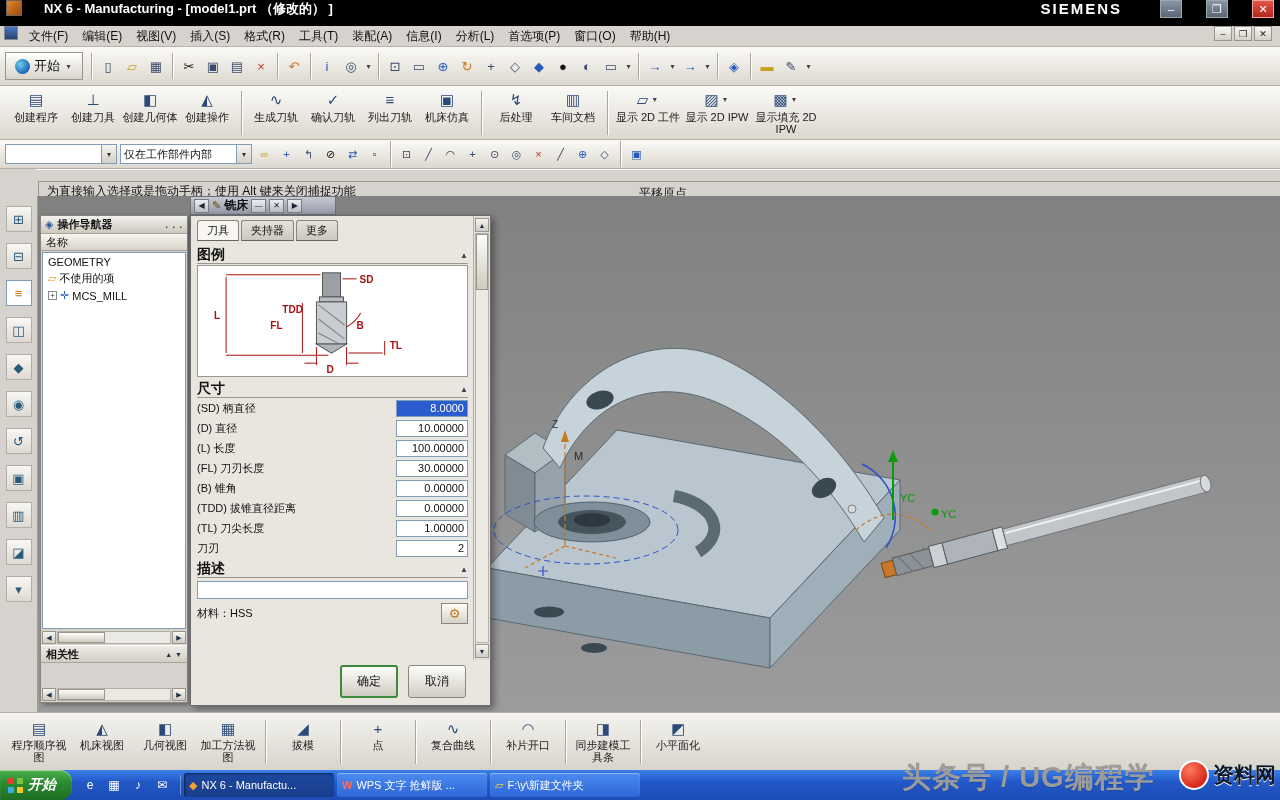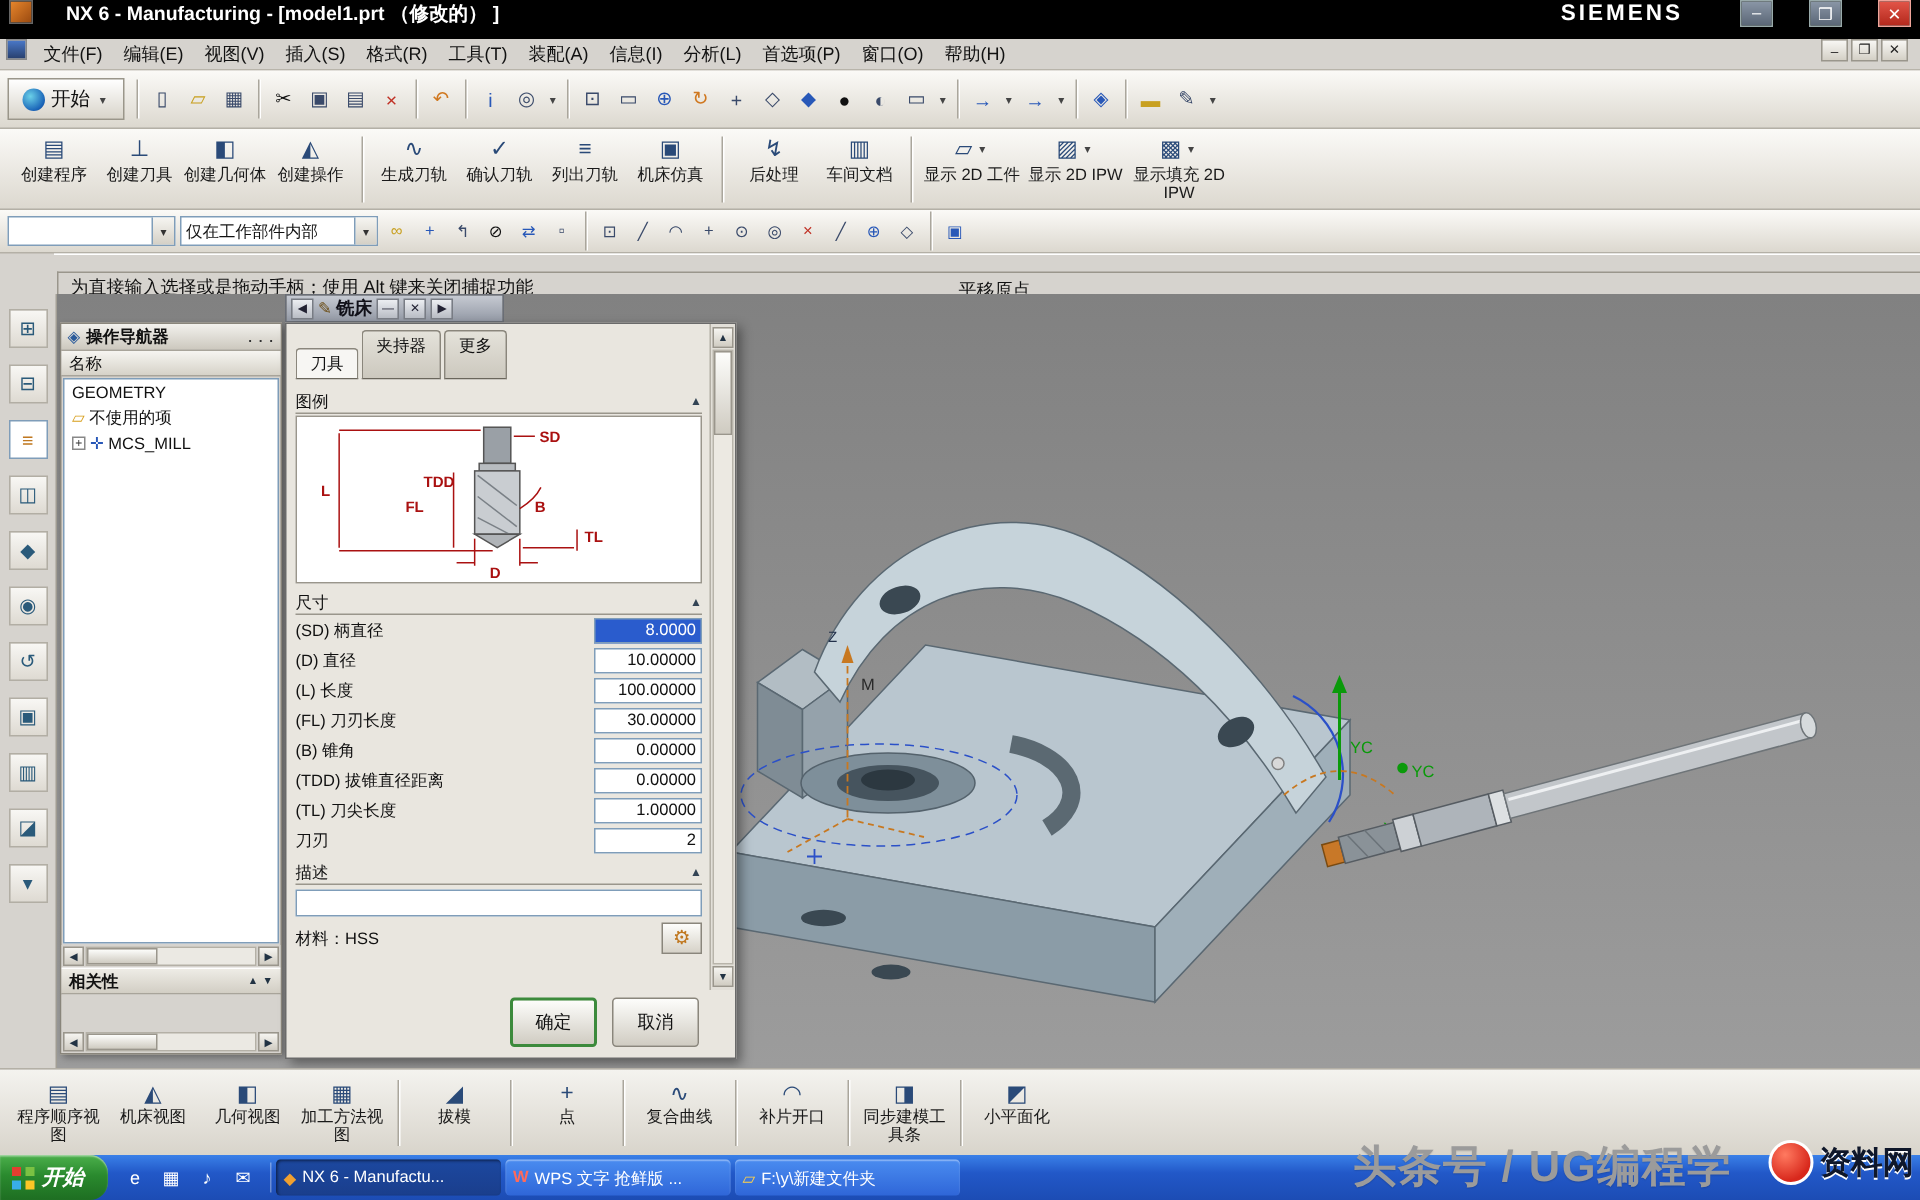--- a/index.html
+++ b/index.html
@@ -89,23 +89,23 @@
   .dlg-title{font-weight:bold;font-size:12px;color:#101018;}
   .dlg-body{width:301px;height:491px;background:#e9e6df;border:1px solid #6a6a6a;box-shadow:3px 3px 7px rgba(0,0,0,.4);display:flex;flex-direction:column;}
   .dlg-main{flex:1;display:flex;min-height:0;}
   .dlg-content{flex:1;padding:4px 5px 0 6px;display:flex;flex-direction:column;min-width:0;}
   .dlg-scroll{width:17px;border-left:1px solid #b4b0a6;background:#e2dfd8;display:flex;flex-direction:column;align-items:center;padding:2px 0;}
   .vs-btn{width:14px;height:14px;border:1px solid #9a968c;background:linear-gradient(#f6f5f1,#d0ccc2);font-size:7px;display:flex;align-items:center;justify-content:center;color:#234;}
   .vs-track{flex:1;width:14px;background:#ece9e2;border:1px solid #b8b4aa;margin:1px 0;display:flex;flex-direction:column;}
   .vs-thumb{height:56px;background:linear-gradient(#fdfdfb,#cfcbc1);border:1px solid #9a968c;}
   .dlg-tabs{display:flex;gap:2px;margin-bottom:3px;}
   .dlg-tab{padding:2px 9px;border:1px solid #8a867c;border-bottom-color:#6a665c;background:linear-gradient(#e4e2da,#ccc8be);font-size:11px;border-radius:3px 3px 0 0;}
-  .dlg-tab.active{background:#f7f6f3;margin-top:12px;}
+  .dlg-tab.active{background:#f7f6f3;}
   .dlg-sec{display:flex;align-items:center;height:17px;border-bottom:1px solid #9a968c;margin-top:3px;}
-  .dlg-sec .t{font-weight:normal;font-size:11px;}
+  .dlg-sec .t{font-weight:bold;font-size:14px;}
   .dlg-sec .col{margin-left:auto;font-size:8px;color:#345;}
   .legend-box{border:1px solid #9a968c;background:#fff;height:112px;margin:1px 0 1px;}
   .legend-box svg{width:100%;height:100%;}
   .fld{display:flex;align-items:center;height:20px;}
   .fld label{font-size:11px;white-space:nowrap;}
   .fld input{margin-left:auto;width:72px;height:17px;border:1px solid #7f9db9;font-size:11px;text-align:right;padding:0 3px;font-family:inherit;background:#fff;color:#111;}
   .fld input.selected{background:#2a5ccd;color:#fff;}
   .desc-input{width:100%;height:18px;border:1px solid #7f9db9;font-size:11px;padding:0 3px;font-family:inherit;margin:3px 0 2px;background:#fff;}
   .mat-row{display:flex;align-items:center;height:24px;font-size:11px;}
   .mat-btn{margin-left:auto;width:27px;height:21px;border:1px solid #8a867c;background:linear-gradient(#fdfdfb,#d6d2c8);display:flex;align-items:center;justify-content:center;font-size:13px;color:#c07820;}

